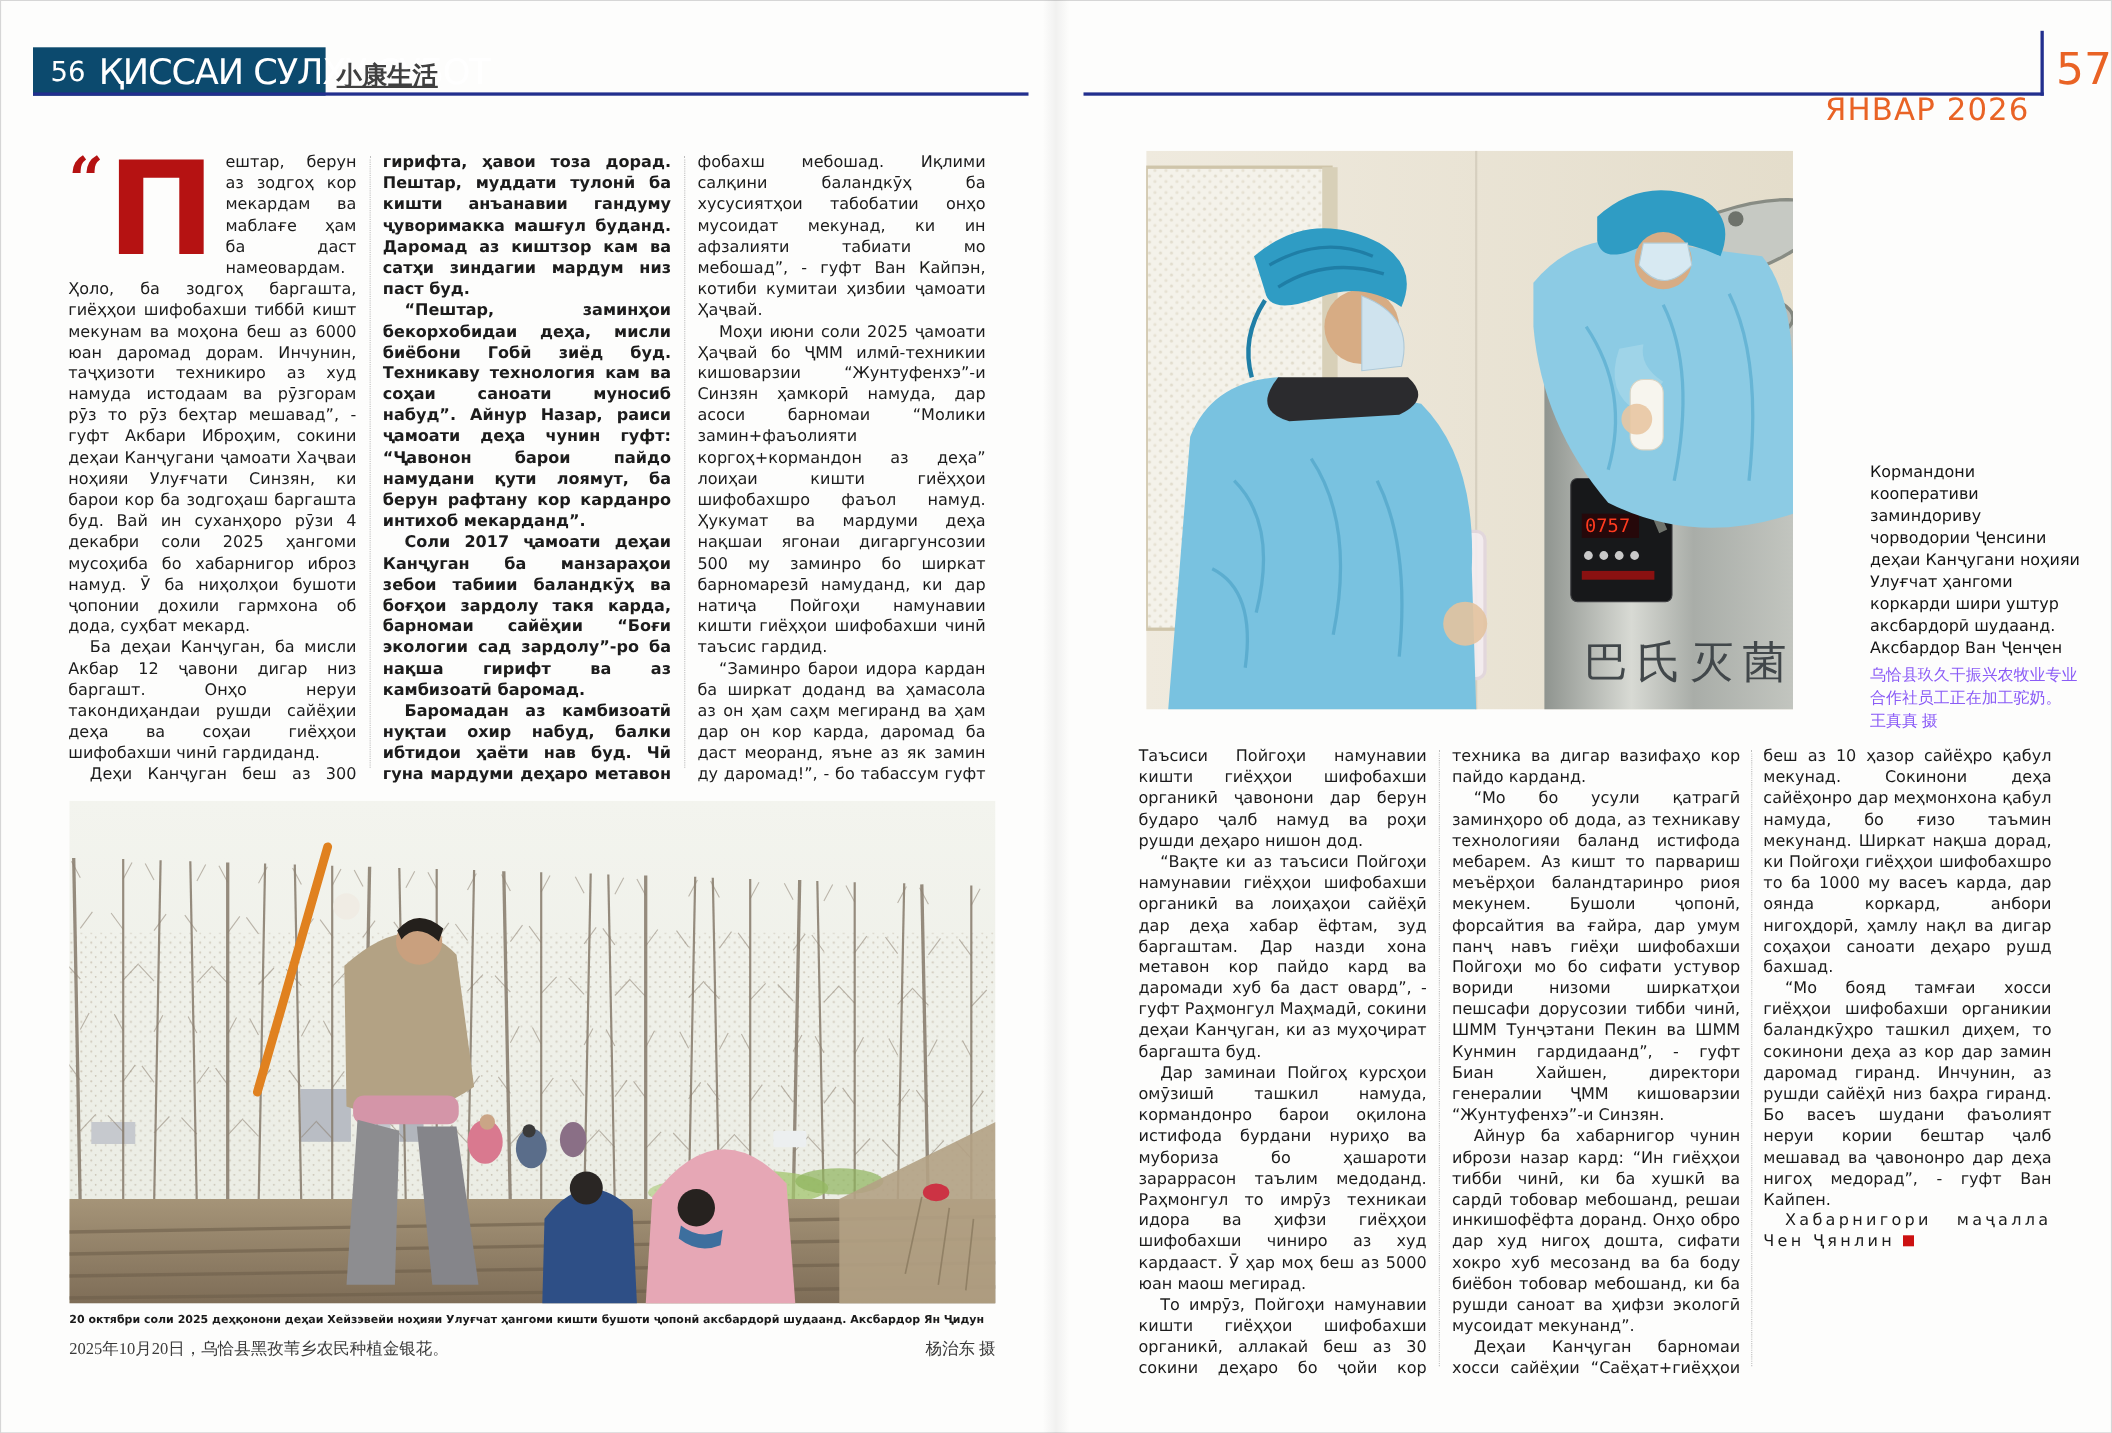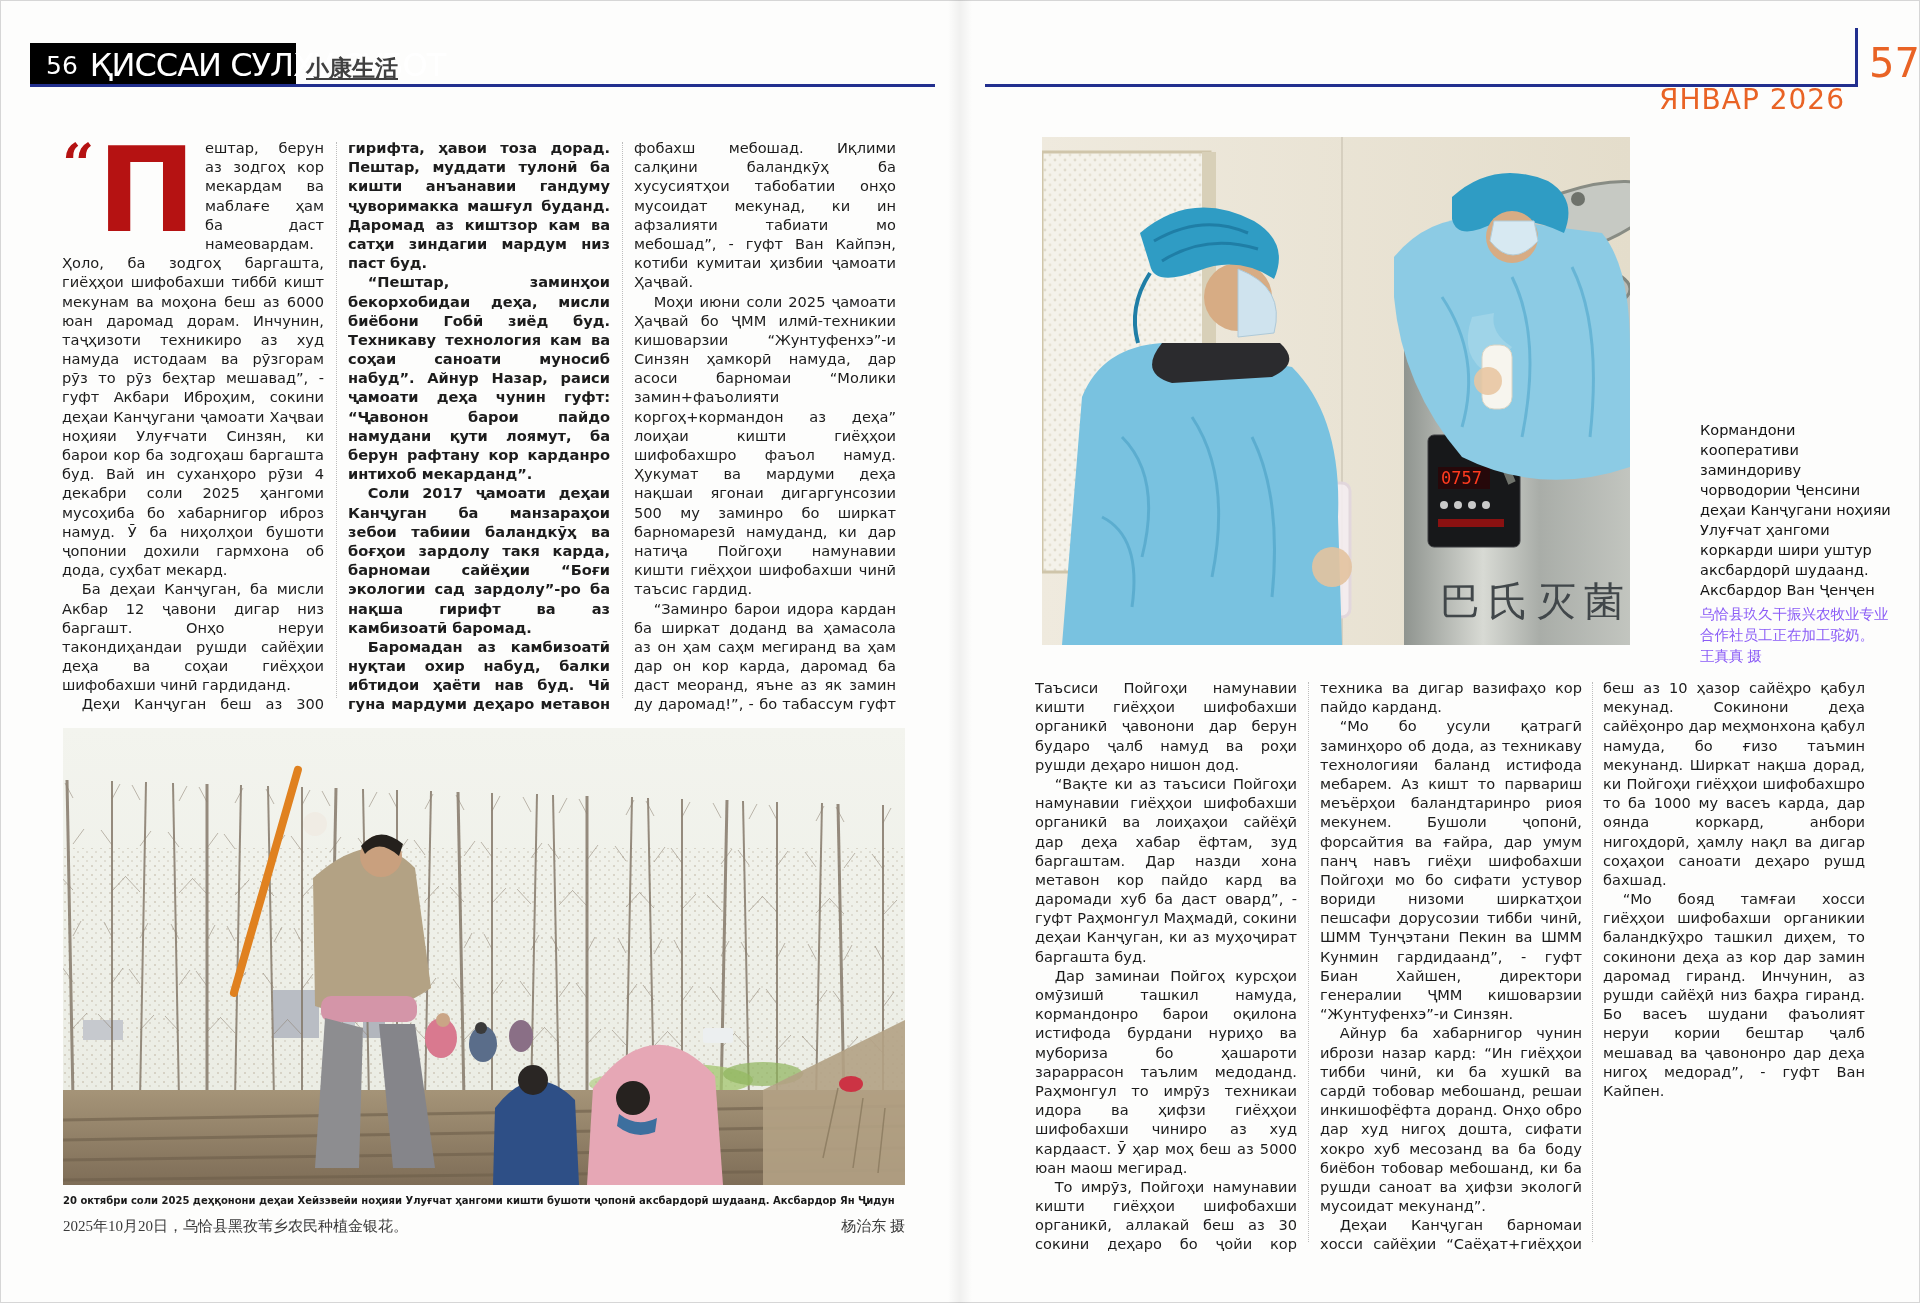--- a/index.html
+++ b/index.html
@@ -60,21 +60,21 @@
   .cap-right .tj{font-size:14.5px;line-height:1.38;color:#141414;margin:0;}
   .cap-right .cn{font-family:"Liberation Serif","DejaVu Serif",serif;font-size:14.5px;
     color:#8b5cf6;line-height:1.45;margin:4px 0 0 0;}
 </style>
 </head>
 <body>
 
 <div class="spread">
   <div class="gutter"></div>
 
-  <div class="title-bar" style="background:#000000;">
+  <div class="title-bar" style="background:#0c4a6e;">
     <span class="pageno-left">56</span>
     <span class="section-title">ҚИССАИ СУЛҲУ СУБОТ</span>
   </div>
   <div class="subtitle-cn" style="color:#404040;text-decoration:underline;">小康生活</div>
   <div class="rule-left" style="background:#222f8e;"></div>
   <div class="rule-right" style="background:#222f8e;"></div>
   <div class="vert-right" style="background:#222f8e;"></div>
   <div class="issue-date" style="color:#e96325;">ЯНВАР 2026</div>
   <div class="pageno-right" style="color:#e96325;">57</div>
 
@@ -499,14 +499,15 @@
   <div class="col rp cb">
     <p class="cont">техника ва дигар вазифаҳо кор пайдо карданд.</p>
     <p>“Мо бо усули қатрагӣ заминҳоро об дода, аз техникаву технологияи баланд истифода мебарем. Аз кишт то парвариш меъёрҳои баландтаринро риоя мекунем. Бушоли ҷопонӣ, форсайтия ва ғайра, дар умум панҷ навъ гиёҳи шифобахши Пойгоҳи мо бо сифати устувор вориди низоми ширкатҳои пешсафи дорусозии тибби чинӣ, ШММ Тунҷэтани Пекин ва ШММ Кунмин гардидаанд”, - гуфт Биан Хайшен, директори генералии ҶММ кишоварзии “Жунтуфенхэ”-и Синзян.</p>
     <p>Айнур ба хабарнигор чунин ибрози назар кард: “Ин гиёҳҳои тибби чинӣ, ки ба хушкӣ ва сардӣ тобовар мебошанд, решаи инкишофёфта доранд. Онҳо обро дар худ нигоҳ дошта, сифати хокро хуб месозанд ва ба боду биёбон тобовар мебошанд, ки ба рушди саноат ва ҳифзи экологӣ мусоидат мекунанд”.</p>
     <p>Деҳаи Канҷуган барномаи хосси сайёҳии “Саёҳат+гиёҳҳои шифобахши чинӣ”-ро ташкил намудааст. Боғи табиии сад зардолу солона</p>
   </div>
   <div class="col-rule rr" style="left:1592px;"></div>
   <div class="col rp cc">
     <p class="cont">беш аз 10 ҳазор сайёҳро қабул мекунад. Сокинони деҳа сайёҳонро дар меҳмонхона қабул намуда, бо ғизо таъмин мекунанд. Ширкат нақша дорад, ки Пойгоҳи гиёҳҳои шифобахшро то ба 1000 му васеъ карда, дар оянда коркард, анбори нигоҳдорӣ, ҳамлу нақл ва дигар соҳаҳои саноати деҳаро рушд бахшад.</p>
     <p>“Мо бояд тамғаи хосси гиёҳҳои шифобахши органикии баландкӯҳро ташкил диҳем, то сокинони деҳа аз кор дар замин даромад гиранд. Инчунин, аз рушди сайёҳӣ низ баҳра гиранд. Бо васеъ шудани фаъолият неруи кории бештар ҷалб мешавад ва ҷавононро дар деҳа нигоҳ медорад”, - гуфт Ван Кайпен.</p>
+    <p class="byline"><span>Хабарнигори маҷалла Чен Ҷянлин</span><span class="end-mark" style="background:#cc1111;"></span></p>
   </div>
 </div>
 
 </body></html>

